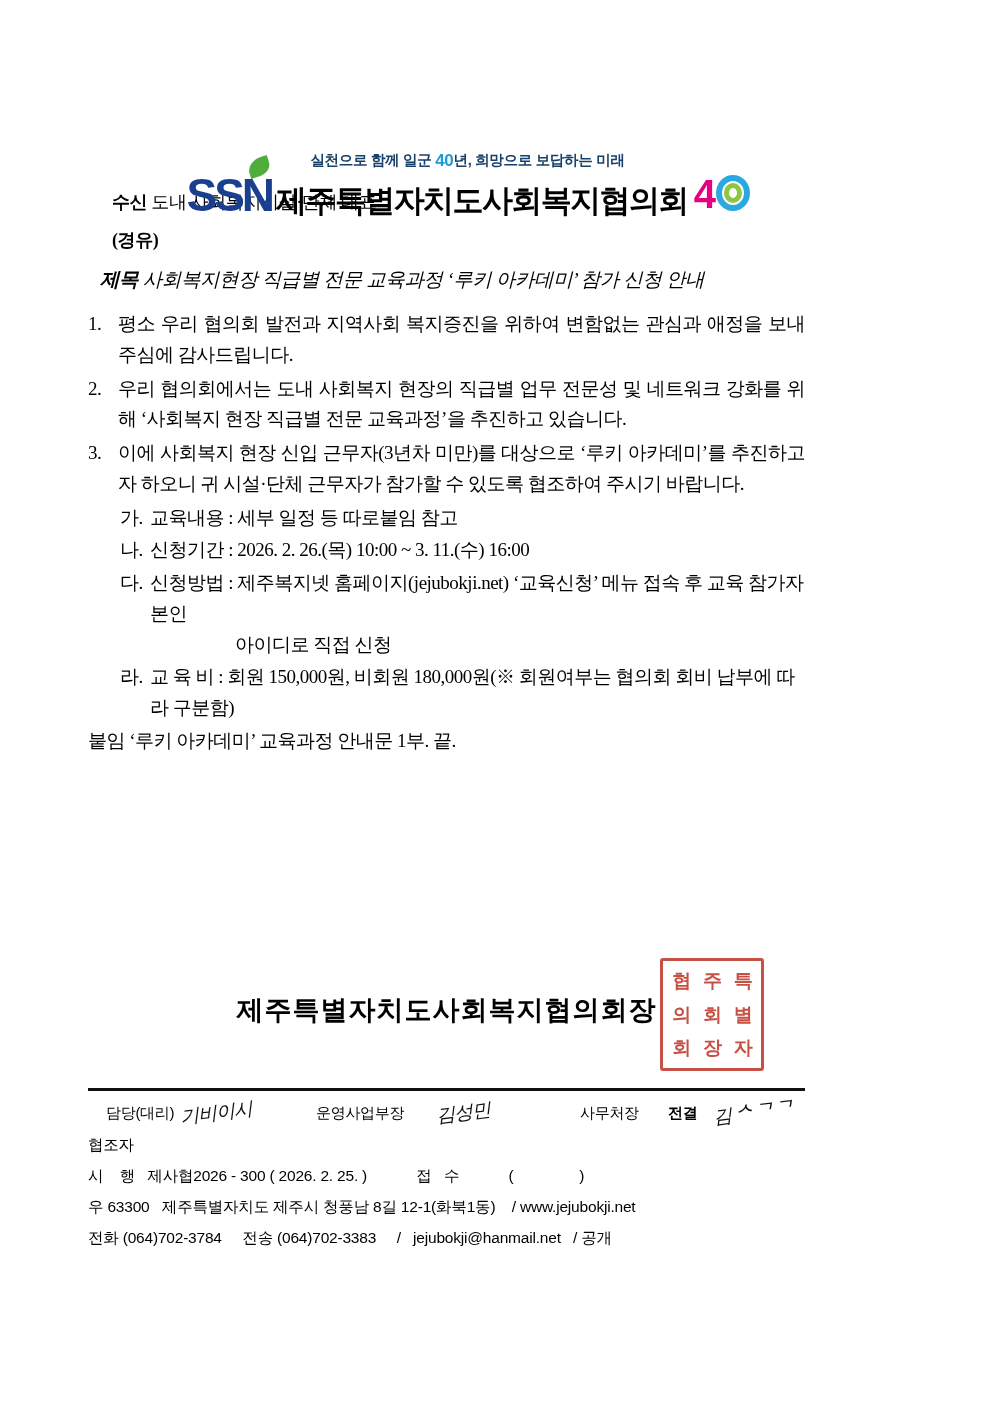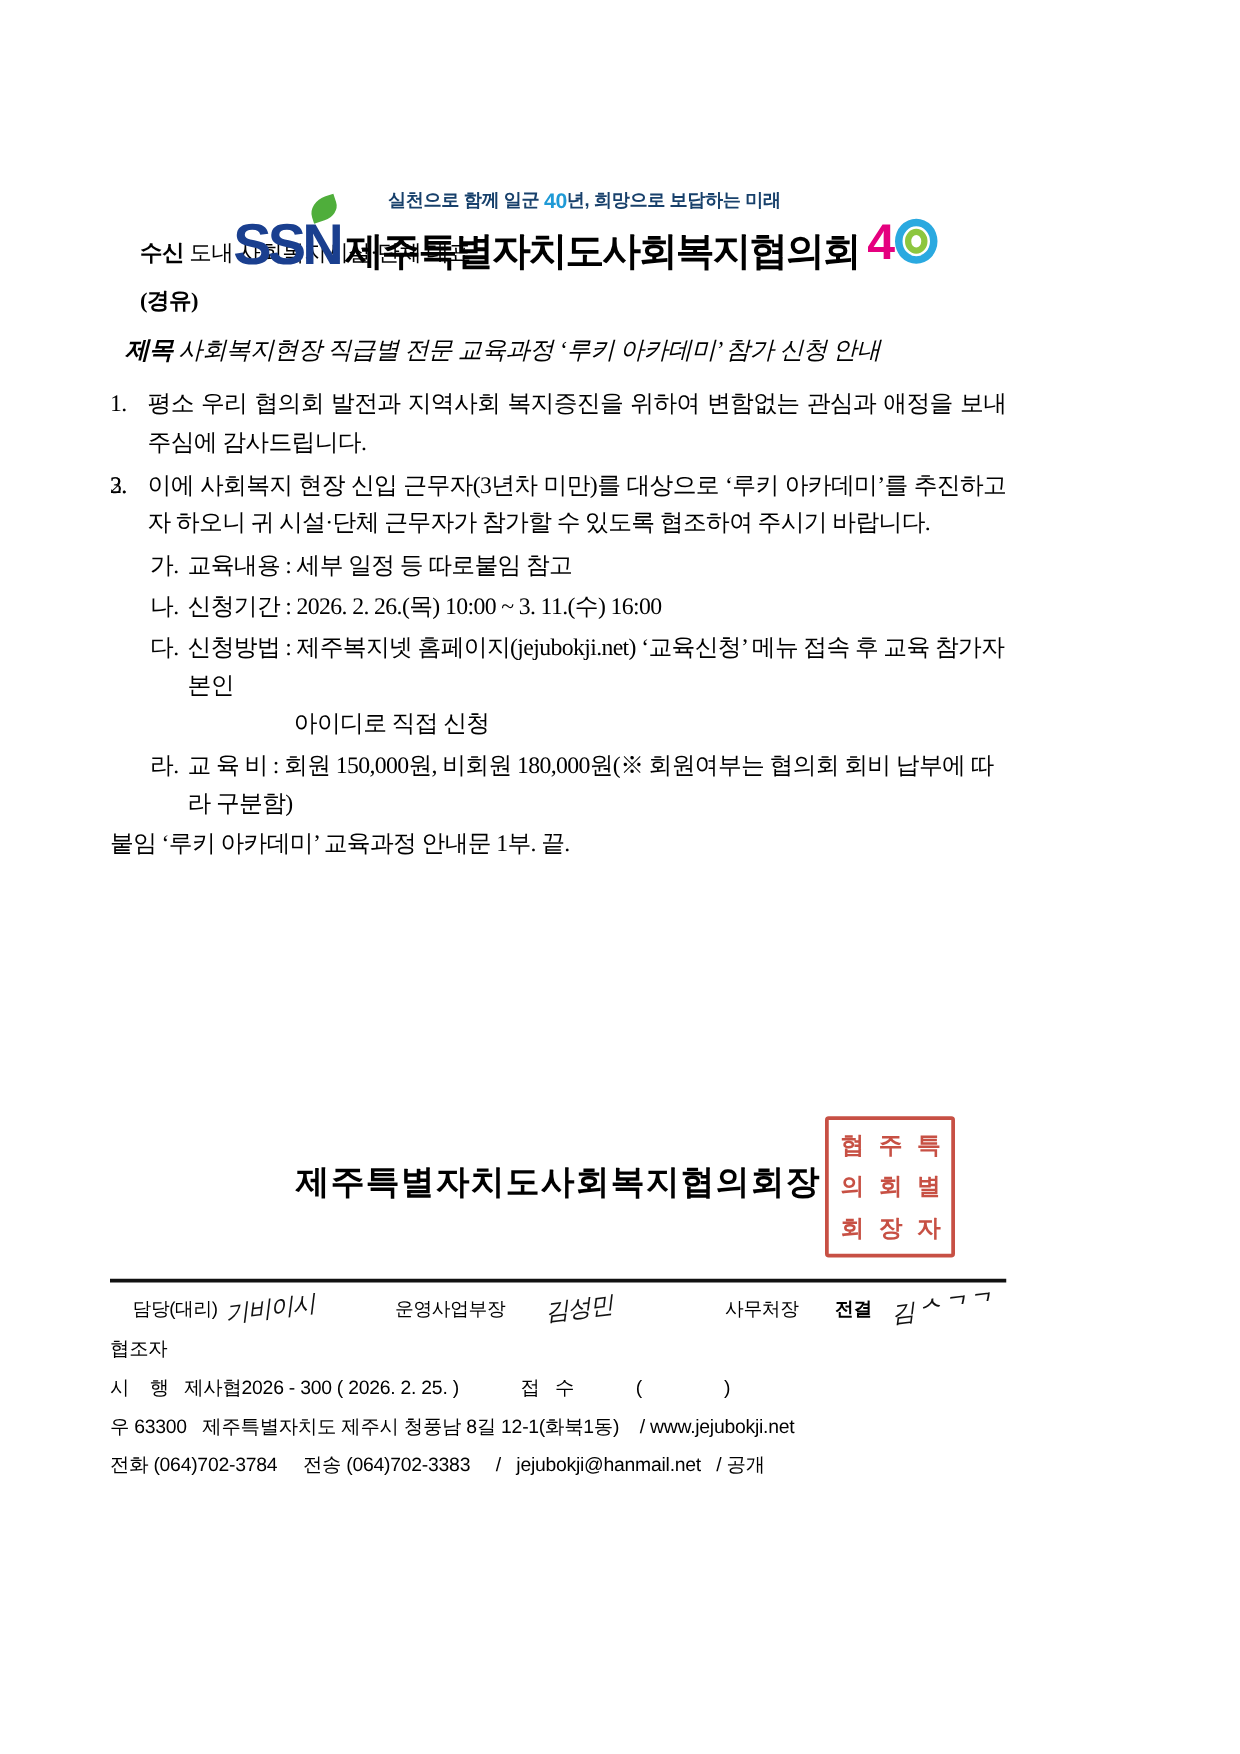--- a/index.html
+++ b/index.html
@@ -298,20 +298,21 @@
     <span>사회복지현장 직급별 전문 교육과정 ‘루키 아카데미’ 참가 신청 안내</span>
   </div>
 
   <ol class="items">
     <li>
       <span class="num">1.</span>
       <span>평소 우리 협의회 발전과 지역사회 복지증진을 위하여 변함없는 관심과 애정을 보내주심에 감사드립니다.</span>
     </li>
     <li>
       <span class="num">2.</span>
+      <span>우리 협의회에서는 도내 사회복지 현장의 직급별 업무 전문성 및 네트워크 강화를 위해 ‘사회복지 현장 직급별 전문 교육과정’을 추진하고 있습니다.</span>
     </li>
     <li>
       <span class="num">3.</span>
       <span>이에 사회복지 현장 신입 근무자(3년차 미만)를 대상으로 ‘루키 아카데미’를 추진하고자 하오니 귀 시설·단체 근무자가 참가할 수 있도록 협조하여 주시기 바랍니다.</span>
     </li>
   </ol>
 
   <div class="sub">
     <span class="sn">가.</span>
     <span>교육내용 : 세부 일정 등 따로붙임 참고</span>

